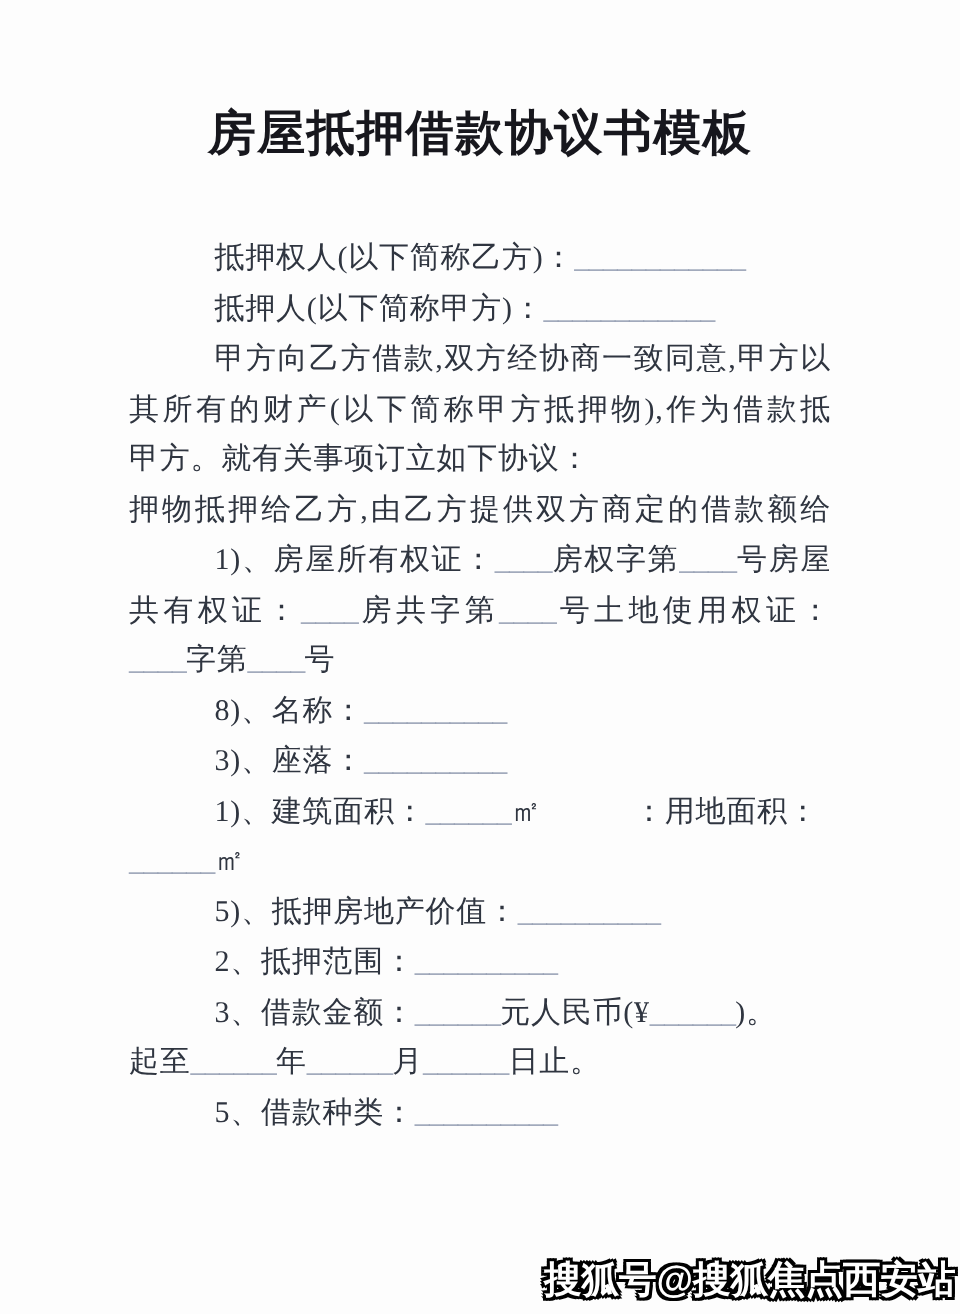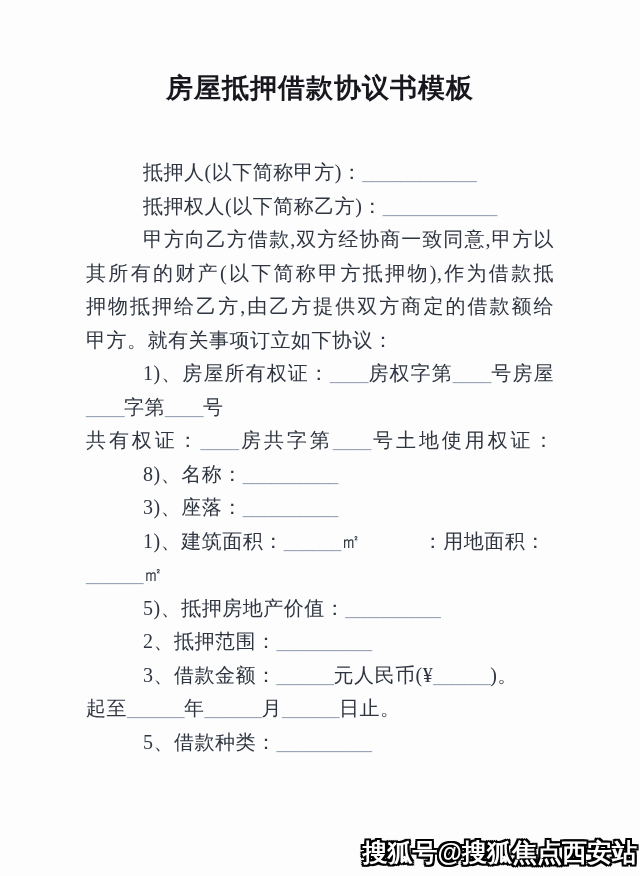--- a/index.html
+++ b/index.html
@@ -1,49 +1,49 @@
 <!DOCTYPE html>
 <html><head>
 <meta charset="utf-8">
 <style>
   html,body{margin:0;padding:0;}
   body{width:640px;height:876px;background:#fdfdfd;overflow:hidden;position:relative;
        font-family:"Liberation Serif","DejaVu Serif",serif;}
   .page{position:absolute;inset:0;background:#fdfdfd;}
   .doc-title{position:absolute;top:70px;left:0;width:640px;margin:0;text-align:center;
        font-family:"Liberation Sans","DejaVu Sans",sans-serif;
-       font-size:27px;font-weight:700;letter-spacing:1px;color:#17171d;line-height:36px;}
+       font-size:32px;font-weight:700;letter-spacing:1px;color:#17171d;line-height:36px;}
   .doc-body{position:absolute;top:156px;left:86px;width:468px;color:#2f3540;
        font-size:20px;letter-spacing:.5px;}
   .line{margin:0;height:33.5px;line-height:33.5px;white-space:nowrap;}
   .line.indent{text-indent:57px;}
   .line.fill{text-align:justify;text-align-last:justify;}
   .txt{color:#2f3540;}
   .blank{color:#96a0b4;letter-spacing:-.5px;}
   .watermark{position:absolute;right:3px;bottom:7px;margin:0;
        font-family:"Liberation Sans","DejaVu Sans",sans-serif;
        font-size:25px;font-weight:700;color:#ffffff;white-space:nowrap;
        text-shadow:-2px -2px 0 #000,2px -2px 0 #000,-2px 2px 0 #000,2px 2px 0 #000,
                    0 -2px 0 #000,0 2px 0 #000,-2px 0 0 #000,2px 0 0 #000;}
 </style>
 </head>
 <body>
 
 <div class="page">
   <h1 class="doc-title">房屋抵押借款协议书模板</h1>
   <div class="doc-body" id="doc-body">
+      <p class="line indent"><span class="txt">抵押权人(以下简称乙方)：</span><span class="blank">____________</span></p>
       <p class="line indent"><span class="txt">抵押人(以下简称甲方)：</span><span class="blank">____________</span></p>
-      <p class="line indent"><span class="txt">抵押权人(以下简称乙方)：</span><span class="blank">____________</span></p>
       <p class="line indent fill"><span class="txt">甲方向乙方借款,双方经协商一致同意,甲方以</span></p>
       <p class="line fill"><span class="txt">其所有的财产(以下简称甲方抵押物),作为借款抵</span></p>
+      <p class="line"><span class="txt">甲方。就有关事项订立如下协议：</span></p>
       <p class="line fill"><span class="txt">押物抵押给乙方,由乙方提供双方商定的借款额给</span></p>
-      <p class="line"><span class="txt">甲方。就有关事项订立如下协议：</span></p>
       <p class="line indent fill"><span class="txt">1)、房屋所有权证：</span><span class="blank">____</span><span class="txt">房权字第</span><span class="blank">____</span><span class="txt">号房屋</span></p>
+      <p class="line fill"><span class="txt">共有权证：</span><span class="blank">____</span><span class="txt">房共字第</span><span class="blank">____</span><span class="txt">号土地使用权证：</span></p>
       <p class="line"><span class="blank">____</span><span class="txt">字第</span><span class="blank">____</span><span class="txt">号</span></p>
-      <p class="line fill"><span class="txt">共有权证：</span><span class="blank">____</span><span class="txt">房共字第</span><span class="blank">____</span><span class="txt">号土地使用权证：</span></p>
       <p class="line indent"><span class="txt">8)、名称：</span><span class="blank">__________</span></p>
       <p class="line indent"><span class="txt">3)、座落：</span><span class="blank">__________</span></p>
       <p class="line indent"><span class="txt">1)、建筑面积：</span><span class="blank">______</span><span class="txt">㎡　　　：用地面积：</span></p>
       <p class="line"><span class="blank">______</span><span class="txt">㎡</span></p>
       <p class="line indent"><span class="txt">5)、抵押房地产价值：</span><span class="blank">__________</span></p>
       <p class="line indent"><span class="txt">2、抵押范围：</span><span class="blank">__________</span></p>
       <p class="line indent"><span class="txt">3、借款金额：</span><span class="blank">______</span><span class="txt">元人民币(¥</span><span class="blank">______</span><span class="txt">)。</span></p>
       <p class="line"><span class="txt">起至</span><span class="blank">______</span><span class="txt">年</span><span class="blank">______</span><span class="txt">月</span><span class="blank">______</span><span class="txt">日止。</span></p>
       <p class="line indent"><span class="txt">5、借款种类：</span><span class="blank">__________</span></p>
     </div>

